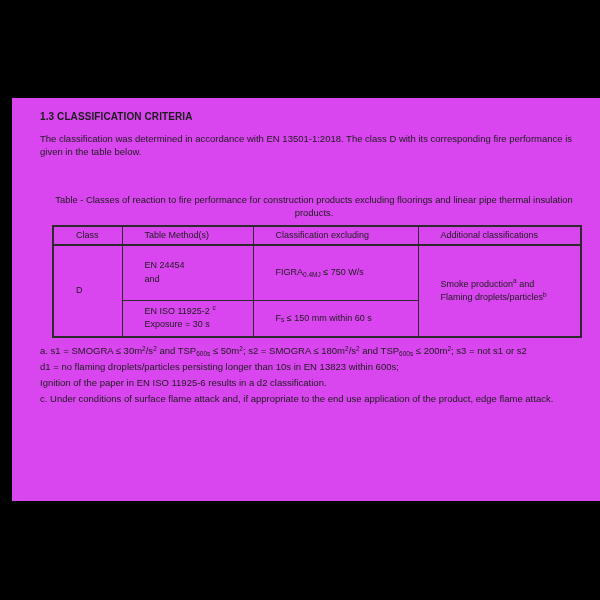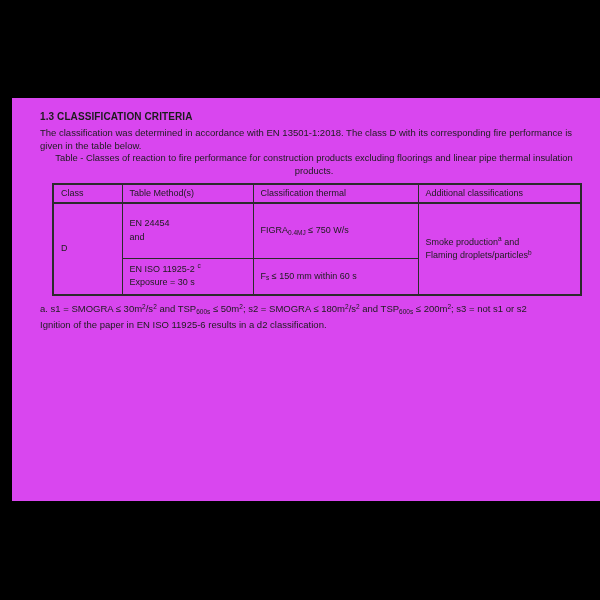--- a/index.html
+++ b/index.html
@@ -20,42 +20,43 @@
   }
   .content { padding: 13px 24px 0 28px; }
 
   .heading {
     font-size: 10px;
     font-weight: bold;
     line-height: 12px;
     letter-spacing: 0.1px;
   }
   .intro {
-    margin: 3px 0 0 0;
+    margin: 9px 0 0 0;
     font-size: 9.5px;
     line-height: 13px;
     max-width: 549px;
   }
   .caption {
+    margin-top: 36px;
     font-size: 9.4px;
     line-height: 12.5px;
     text-align: center;
   }
 
   table.doc-table {
     border-collapse: collapse;
     table-layout: fixed;
     width: 528px;
     margin: 6px 0 0 12px;
     border: 2px solid #2b2b2b;
     font-size: 9px;
   }
   .doc-table th, .doc-table td {
     border: 1px solid #2b2b2b;
-    padding: 1px 7px;
+    padding: 1px 22px;
     font-weight: normal;
     text-align: left;
     vertical-align: middle;
     line-height: 13.5px;
   }
   col.c1 { width: 69px; }
   col.c2 { width: 131px; }
   col.c3 { width: 165px; }
   col.c4 { width: 163px; }
   tr.hrow th { height: 19px; border-bottom-width: 2px; }
@@ -100,21 +101,21 @@
       <colgroup>
         <col class="c1">
           <col class="c2">
           <col class="c3">
           <col class="c4">
       </colgroup>
       <tbody>
         <tr class="hrow">
           <th>Class</th>
           <th>Table Method(s)</th>
-          <th>Classification thermal</th>
+          <th>Classification excluding</th>
           <th>Additional classifications</th>
         </tr>
         <tr class="r1">
           <td rowspan="2">D</td>
           <td>
             <div>EN 24454</div>
             <div>and</div>
           </td>
           <td>
             <span>FIGRA<sub>0.4MJ</sub> ≤ 750 W/s</span>
@@ -131,17 +132,19 @@
           </td>
           <td>
             <span>F<sub>s</sub> ≤ 150 mm within 60 s</span>
           </td>
         </tr>
       </tbody>
     </table>
 
     <div class="note-lines">
       <div class="note-line">a. s1 = SMOGRA ≤ 30m<sup>2</sup>/s<sup>2</sup> and TSP<sub>600s</sub> ≤ 50m<sup>2</sup>; s2 = SMOGRA ≤ 180m<sup>2</sup>/s<sup>2</sup> and TSP<sub>600s</sub> ≤ 200m<sup>2</sup>; s3 = not s1 or s2</div>
+      <div class="note-line">d1 = no flaming droplets/particles persisting longer than 10s in EN 13823 within 600s;</div>
       <div class="note-line">Ignition of the paper in EN ISO 11925-6 results in a d2 classification.</div>
+      <div class="note-line">c. Under conditions of surface flame attack and, if appropriate to the end use application of the product, edge flame attack.</div>
     </div>
 
   </div>
 </div>
 
 </body></html>

